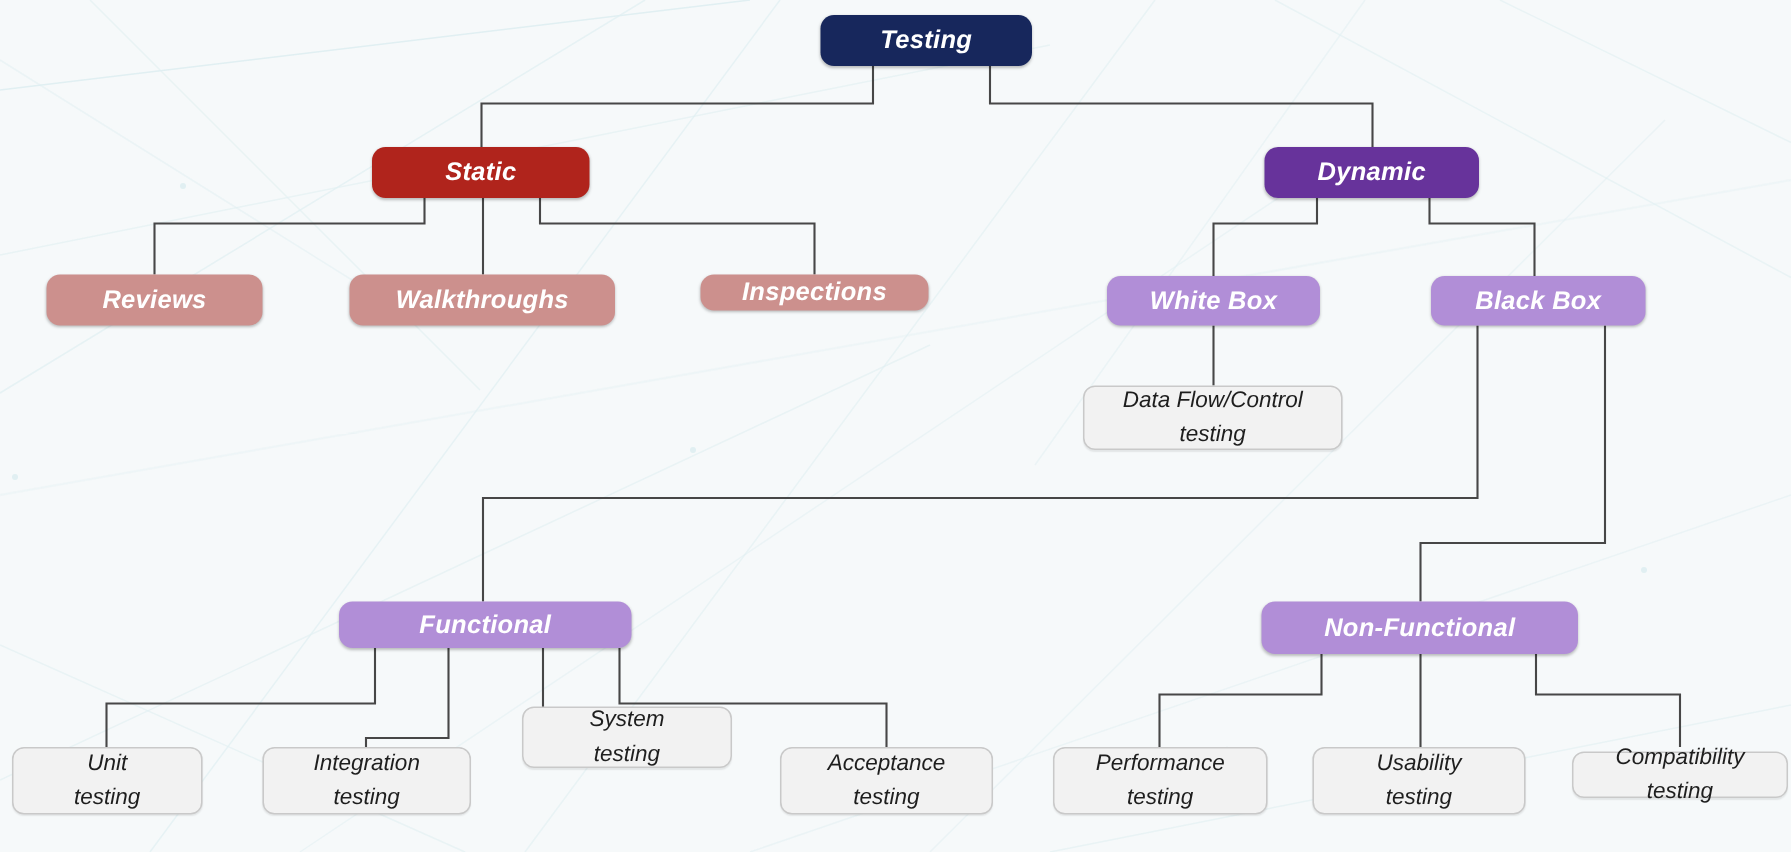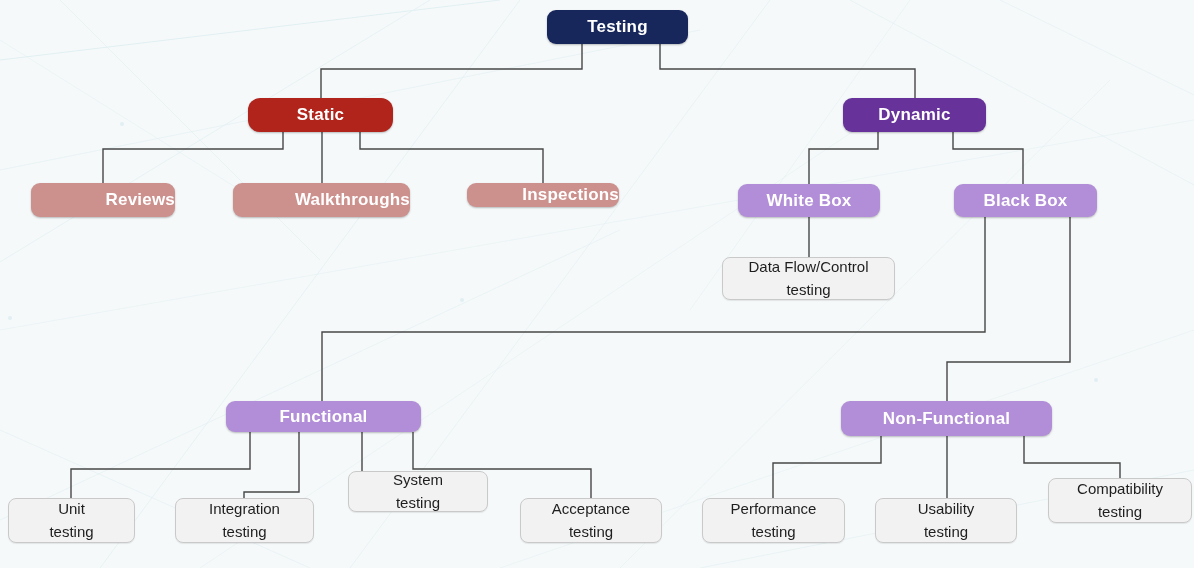--- a/index.html
+++ b/index.html
@@ -5,20 +5,21 @@
   html,body{margin:0;padding:0;}
   body{
     font-family:"Liberation Sans", sans-serif;
     background:#e9eef0;
   }
   .canvas{
     position:relative;
     width:1194px;height:568px;
     background:var(--background,#f6f9fa);
     overflow:hidden;
+    font-style:italic;
   }
   svg.bg, svg.conn{
     position:absolute;left:0;top:0;width:1194px;height:568px;
   }
   svg.bg line{stroke:var(--background-lines,#cfe8ec);stroke-width:1;}
   svg.bg circle{fill:var(--background-lines,#cfe8ec);}
   svg.conn path{
     stroke:var(--connector,#474747);
     stroke-width:1.4;
     fill:none;
@@ -32,23 +33,23 @@
   }
   .pill{
     border-radius:9px;
     color:var(--node-text,#ffffff);
     font-weight:bold;
     font-size:17px;
     letter-spacing:.2px;
     box-shadow:0 1px 2px rgba(0,0,0,.25);
   }
   .root{background:var(--testing-bg,#17275c);}
-  .static{background:var(--static-bg,#b0241c);border-radius:12px;}
+  .static{background:var(--static-bg,#b0241c);}
   .dynamic{background:var(--dynamic-bg,#67339b);}
-  .static-child{background:var(--static-child-bg,#cc908d);align-items:flex-end;}
+  .static-child{background:var(--static-child-bg,#cc908d);}
   .dynamic-child{background:var(--dynamic-child-bg,#b18ed7);}
   .leaf{
     background:var(--leaf-bg,#f2f2f2);
     border:1px solid var(--leaf-border,#c9c9c9);
     border-radius:8px;
     color:var(--leaf-text,#1e1e1e);
     font-size:15px;
     line-height:1.5;
     box-shadow:0 1px 1px rgba(0,0,0,.08);
   }
@@ -175,18 +176,18 @@
   <div class="node leaf" style="left:702px;top:498px;width:143px;height:45px">
     <span>Performance</span>
     <span>testing</span>
   </div>
 
   <div class="node leaf" style="left:875px;top:498px;width:142px;height:45px">
     <span>Usability</span>
     <span>testing</span>
   </div>
 
-  <div class="node leaf" style="left:1048px;top:478px;width:144px;height:45px">
+  <div class="node leaf" style="left:1048px;top:501px;width:144px;height:31px">
     <span>Compatibility</span>
     <span>testing</span>
   </div>
 
 </div>
 
 </body></html>

